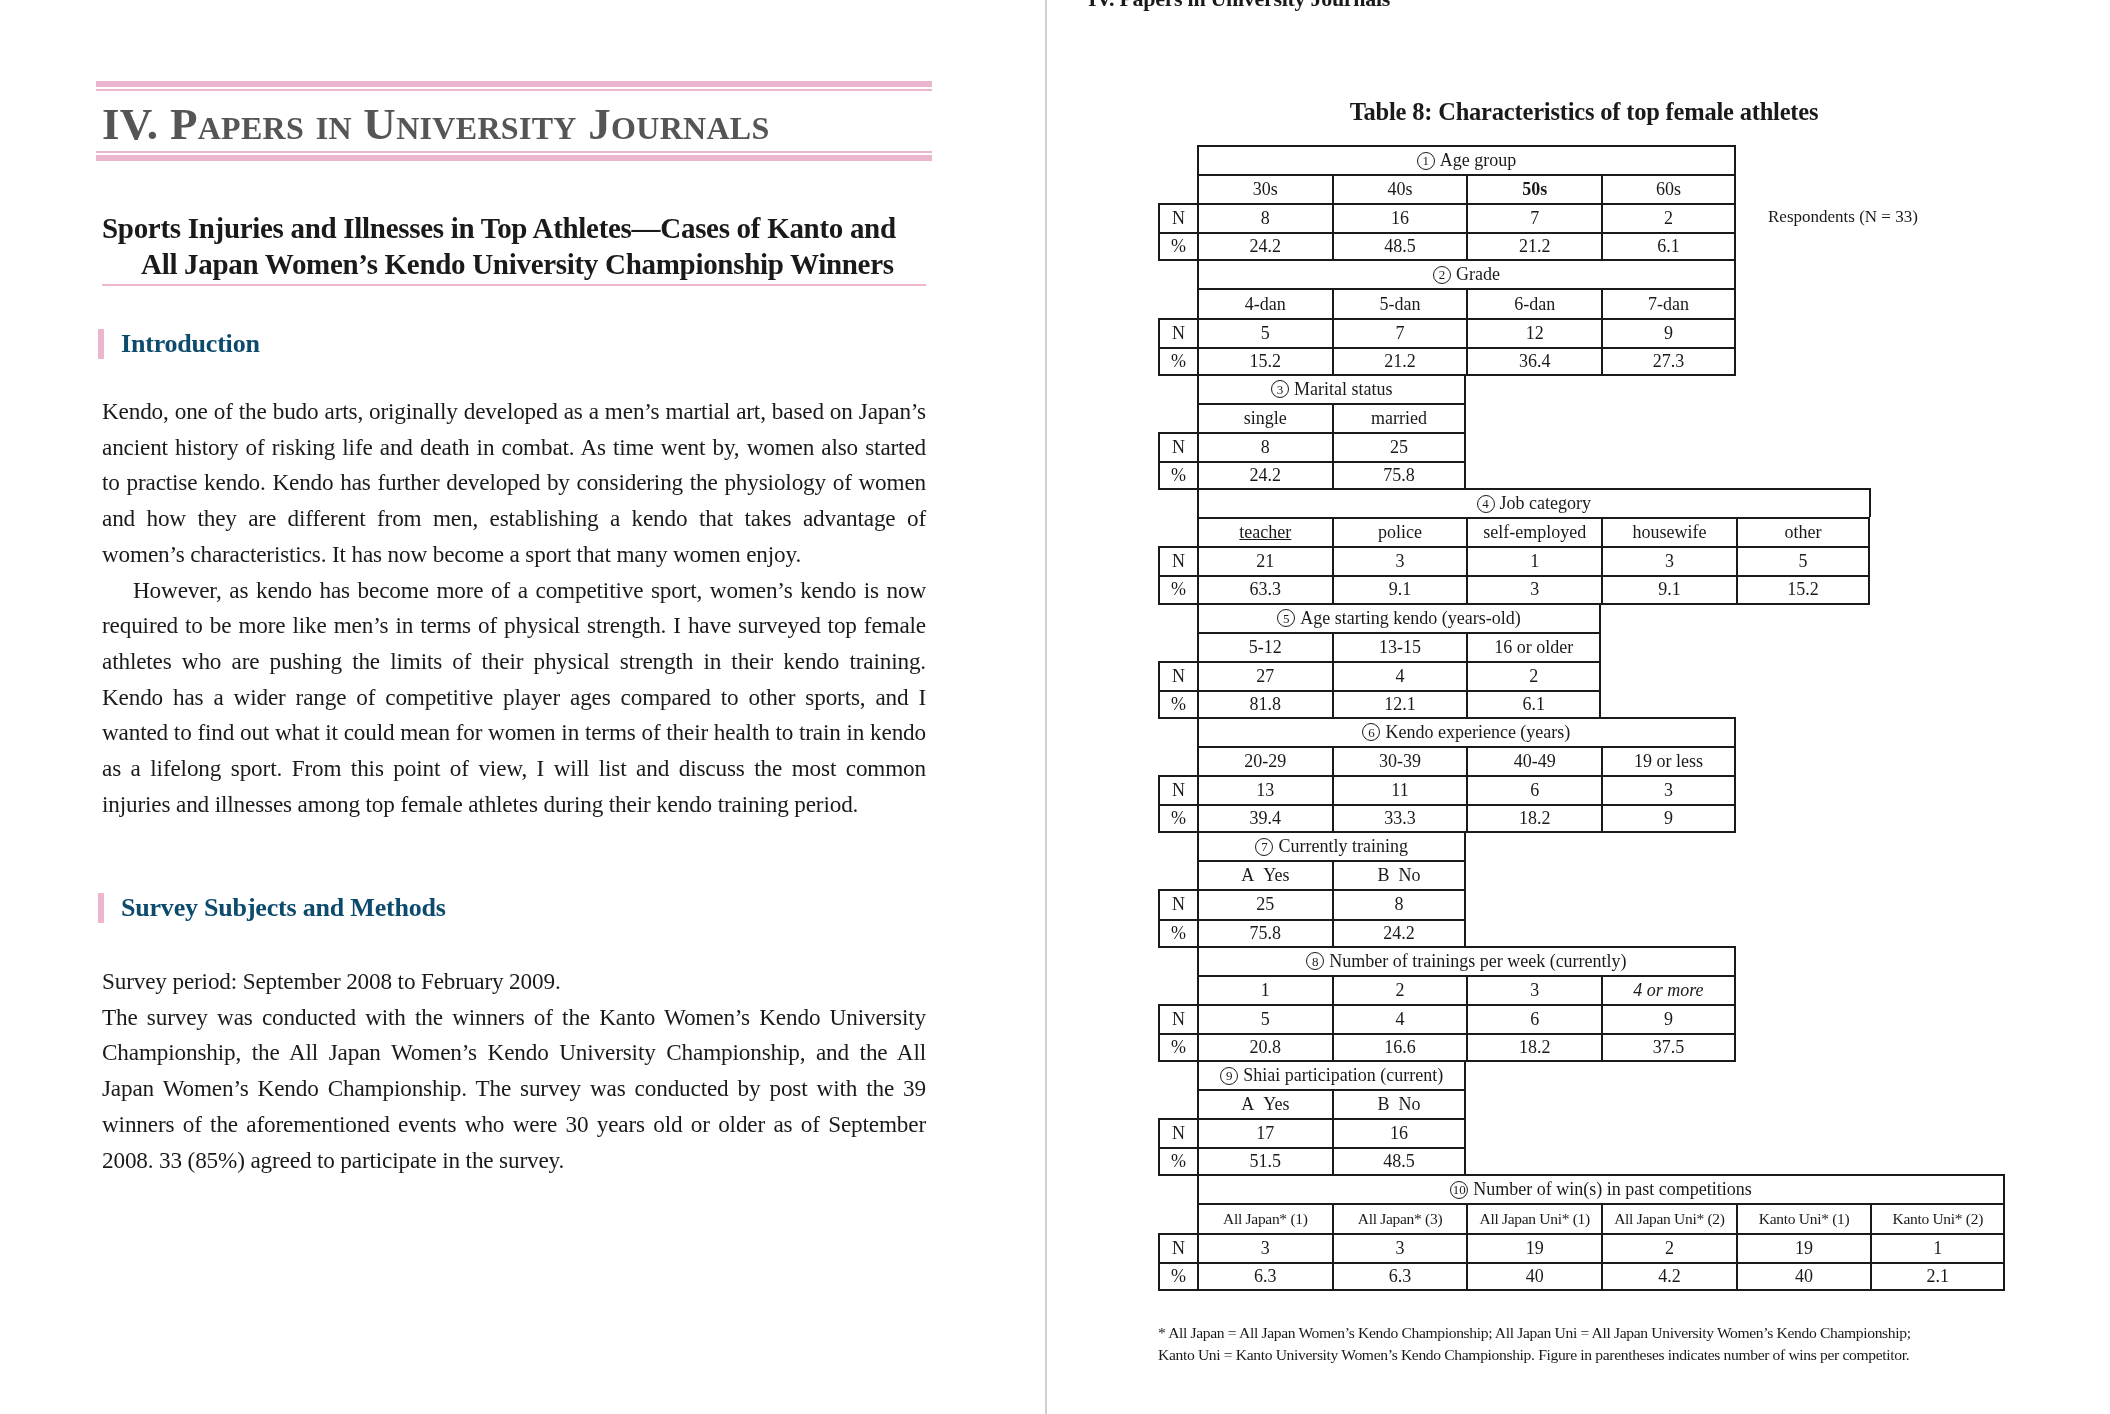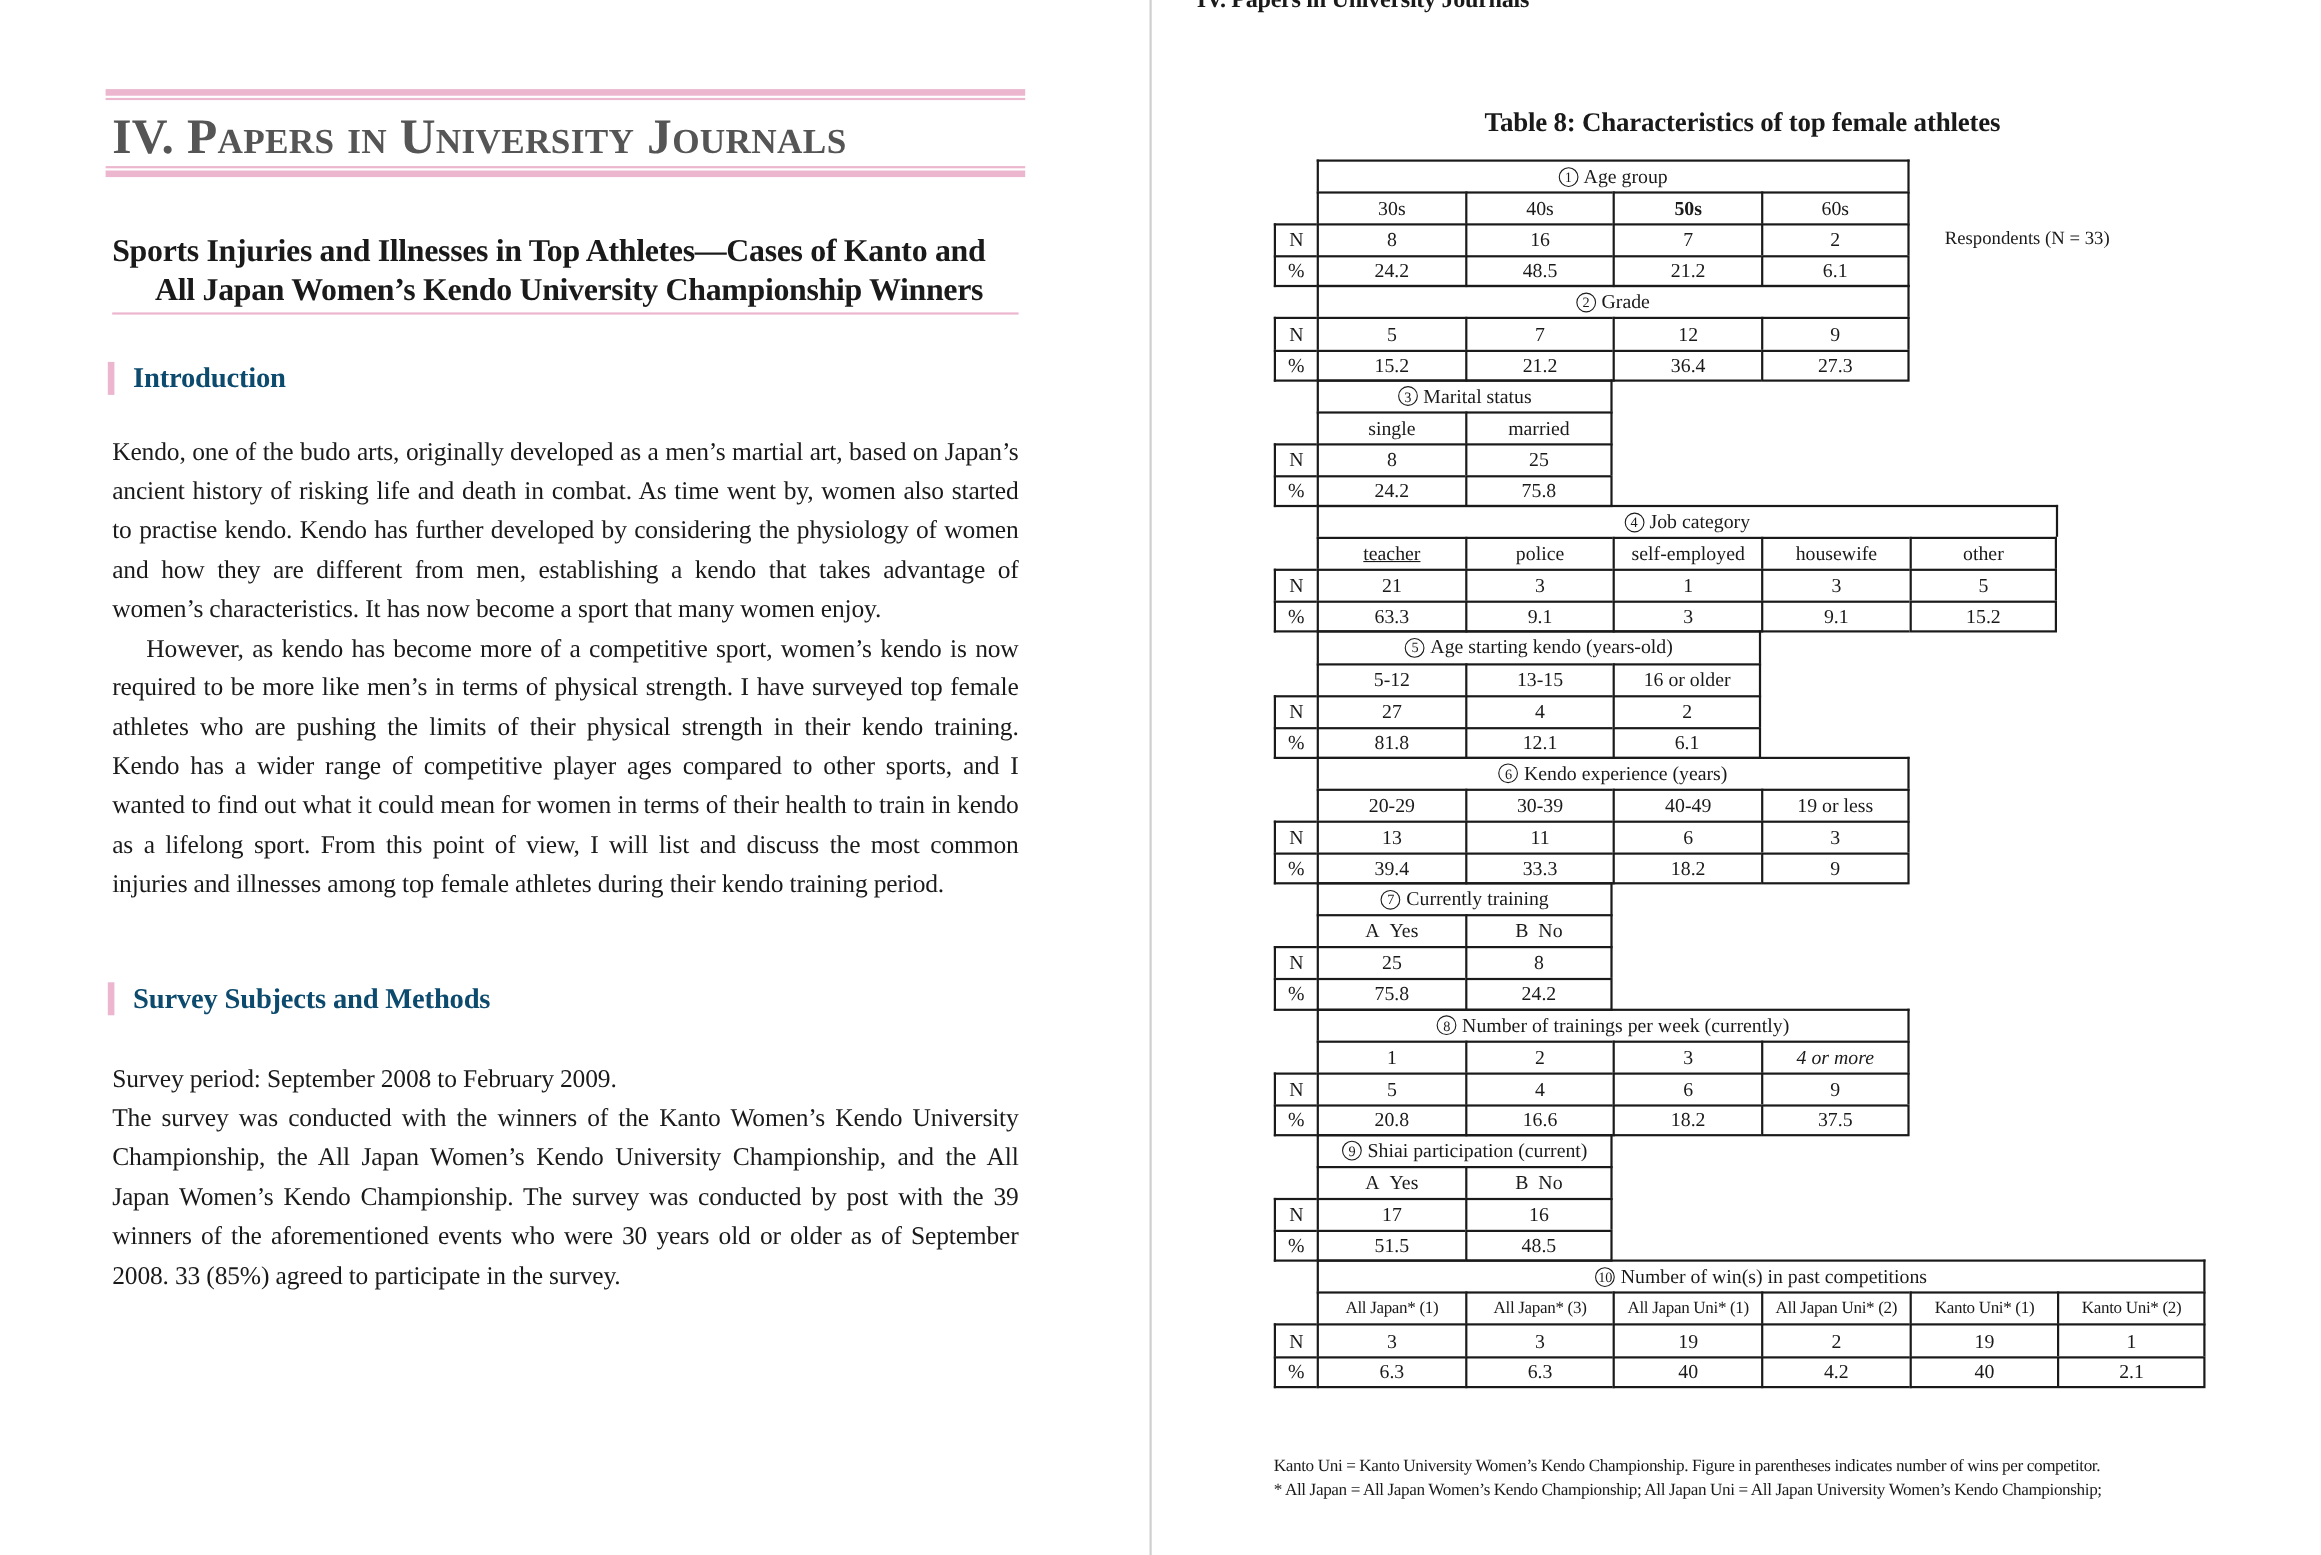--- a/index.html
+++ b/index.html
@@ -145,20 +145,27 @@
     </div>
     <div class="section" style="margin-bottom: -2px;">
       <div class="row">
         <div class="cell lbl"></div>
         <div class="cell hdr" style="width: 538.8px; border-top: 2px solid rgb(26, 26, 26); border-left: 2px solid rgb(26, 26, 26); border-right: 2px solid rgb(26, 26, 26);">
           <span class="circ">2</span>
           <span>Grade</span>
         </div>
       </div>
       <div class="row">
+        <div class="cell lbl"></div>
+        <div class="cell c" style="border-top: 2px solid rgb(26, 26, 26); border-left: 2px solid rgb(26, 26, 26);">4-dan</div>
+        <div class="cell c" style="border-top: 2px solid rgb(26, 26, 26); border-left: 2px solid rgb(26, 26, 26);">5-dan</div>
+        <div class="cell c" style="border-top: 2px solid rgb(26, 26, 26); border-left: 2px solid rgb(26, 26, 26);">6-dan</div>
+        <div class="cell c" style="border-top: 2px solid rgb(26, 26, 26); border-left: 2px solid rgb(26, 26, 26); border-right: 2px solid rgb(26, 26, 26);">7-dan</div>
+      </div>
+      <div class="row">
         <div class="cell lbl" style="border-top: 2px solid rgb(26, 26, 26); border-left: 2px solid rgb(26, 26, 26);">N</div>
         <div class="cell c" style="border-top: 2px solid rgb(26, 26, 26); border-left: 2px solid rgb(26, 26, 26);">5</div>
         <div class="cell c" style="border-top: 2px solid rgb(26, 26, 26); border-left: 2px solid rgb(26, 26, 26);">7</div>
         <div class="cell c" style="border-top: 2px solid rgb(26, 26, 26); border-left: 2px solid rgb(26, 26, 26);">12</div>
         <div class="cell c" style="border-top: 2px solid rgb(26, 26, 26); border-left: 2px solid rgb(26, 26, 26); border-right: 2px solid rgb(26, 26, 26);">9</div>
       </div>
       <div class="row">
         <div class="cell lbl" style="border-top: 2px solid rgb(26, 26, 26); border-left: 2px solid rgb(26, 26, 26); border-bottom: 2px solid rgb(26, 26, 26);">%</div>
         <div class="cell c" style="border-top: 2px solid rgb(26, 26, 26); border-left: 2px solid rgb(26, 26, 26); border-bottom: 2px solid rgb(26, 26, 26);">15.2</div>
         <div class="cell c" style="border-top: 2px solid rgb(26, 26, 26); border-left: 2px solid rgb(26, 26, 26); border-bottom: 2px solid rgb(26, 26, 26);">21.2</div>
@@ -390,15 +397,15 @@
         <div class="cell c" style="border-top: 2px solid rgb(26, 26, 26); border-left: 2px solid rgb(26, 26, 26); border-bottom: 2px solid rgb(26, 26, 26);">6.3</div>
         <div class="cell c" style="border-top: 2px solid rgb(26, 26, 26); border-left: 2px solid rgb(26, 26, 26); border-bottom: 2px solid rgb(26, 26, 26);">40</div>
         <div class="cell c" style="border-top: 2px solid rgb(26, 26, 26); border-left: 2px solid rgb(26, 26, 26); border-bottom: 2px solid rgb(26, 26, 26);">4.2</div>
         <div class="cell c" style="border-top: 2px solid rgb(26, 26, 26); border-left: 2px solid rgb(26, 26, 26); border-bottom: 2px solid rgb(26, 26, 26);">40</div>
         <div class="cell c" style="border-width: 2px; border-style: solid; border-color: rgb(26, 26, 26);">2.1</div>
       </div>
     </div>
   </div>
 
 <div class="footnote">
+  <div>* All Japan = All Japan Women’s Kendo Championship; All Japan Uni = All Japan University Women’s Kendo Championship;</div>
   <div>Kanto Uni = Kanto University Women’s Kendo Championship. Figure in parentheses indicates number of wins per competitor.</div>
-  <div>* All Japan = All Japan Women’s Kendo Championship; All Japan Uni = All Japan University Women’s Kendo Championship;</div>
 </div>
 
 </body></html>

